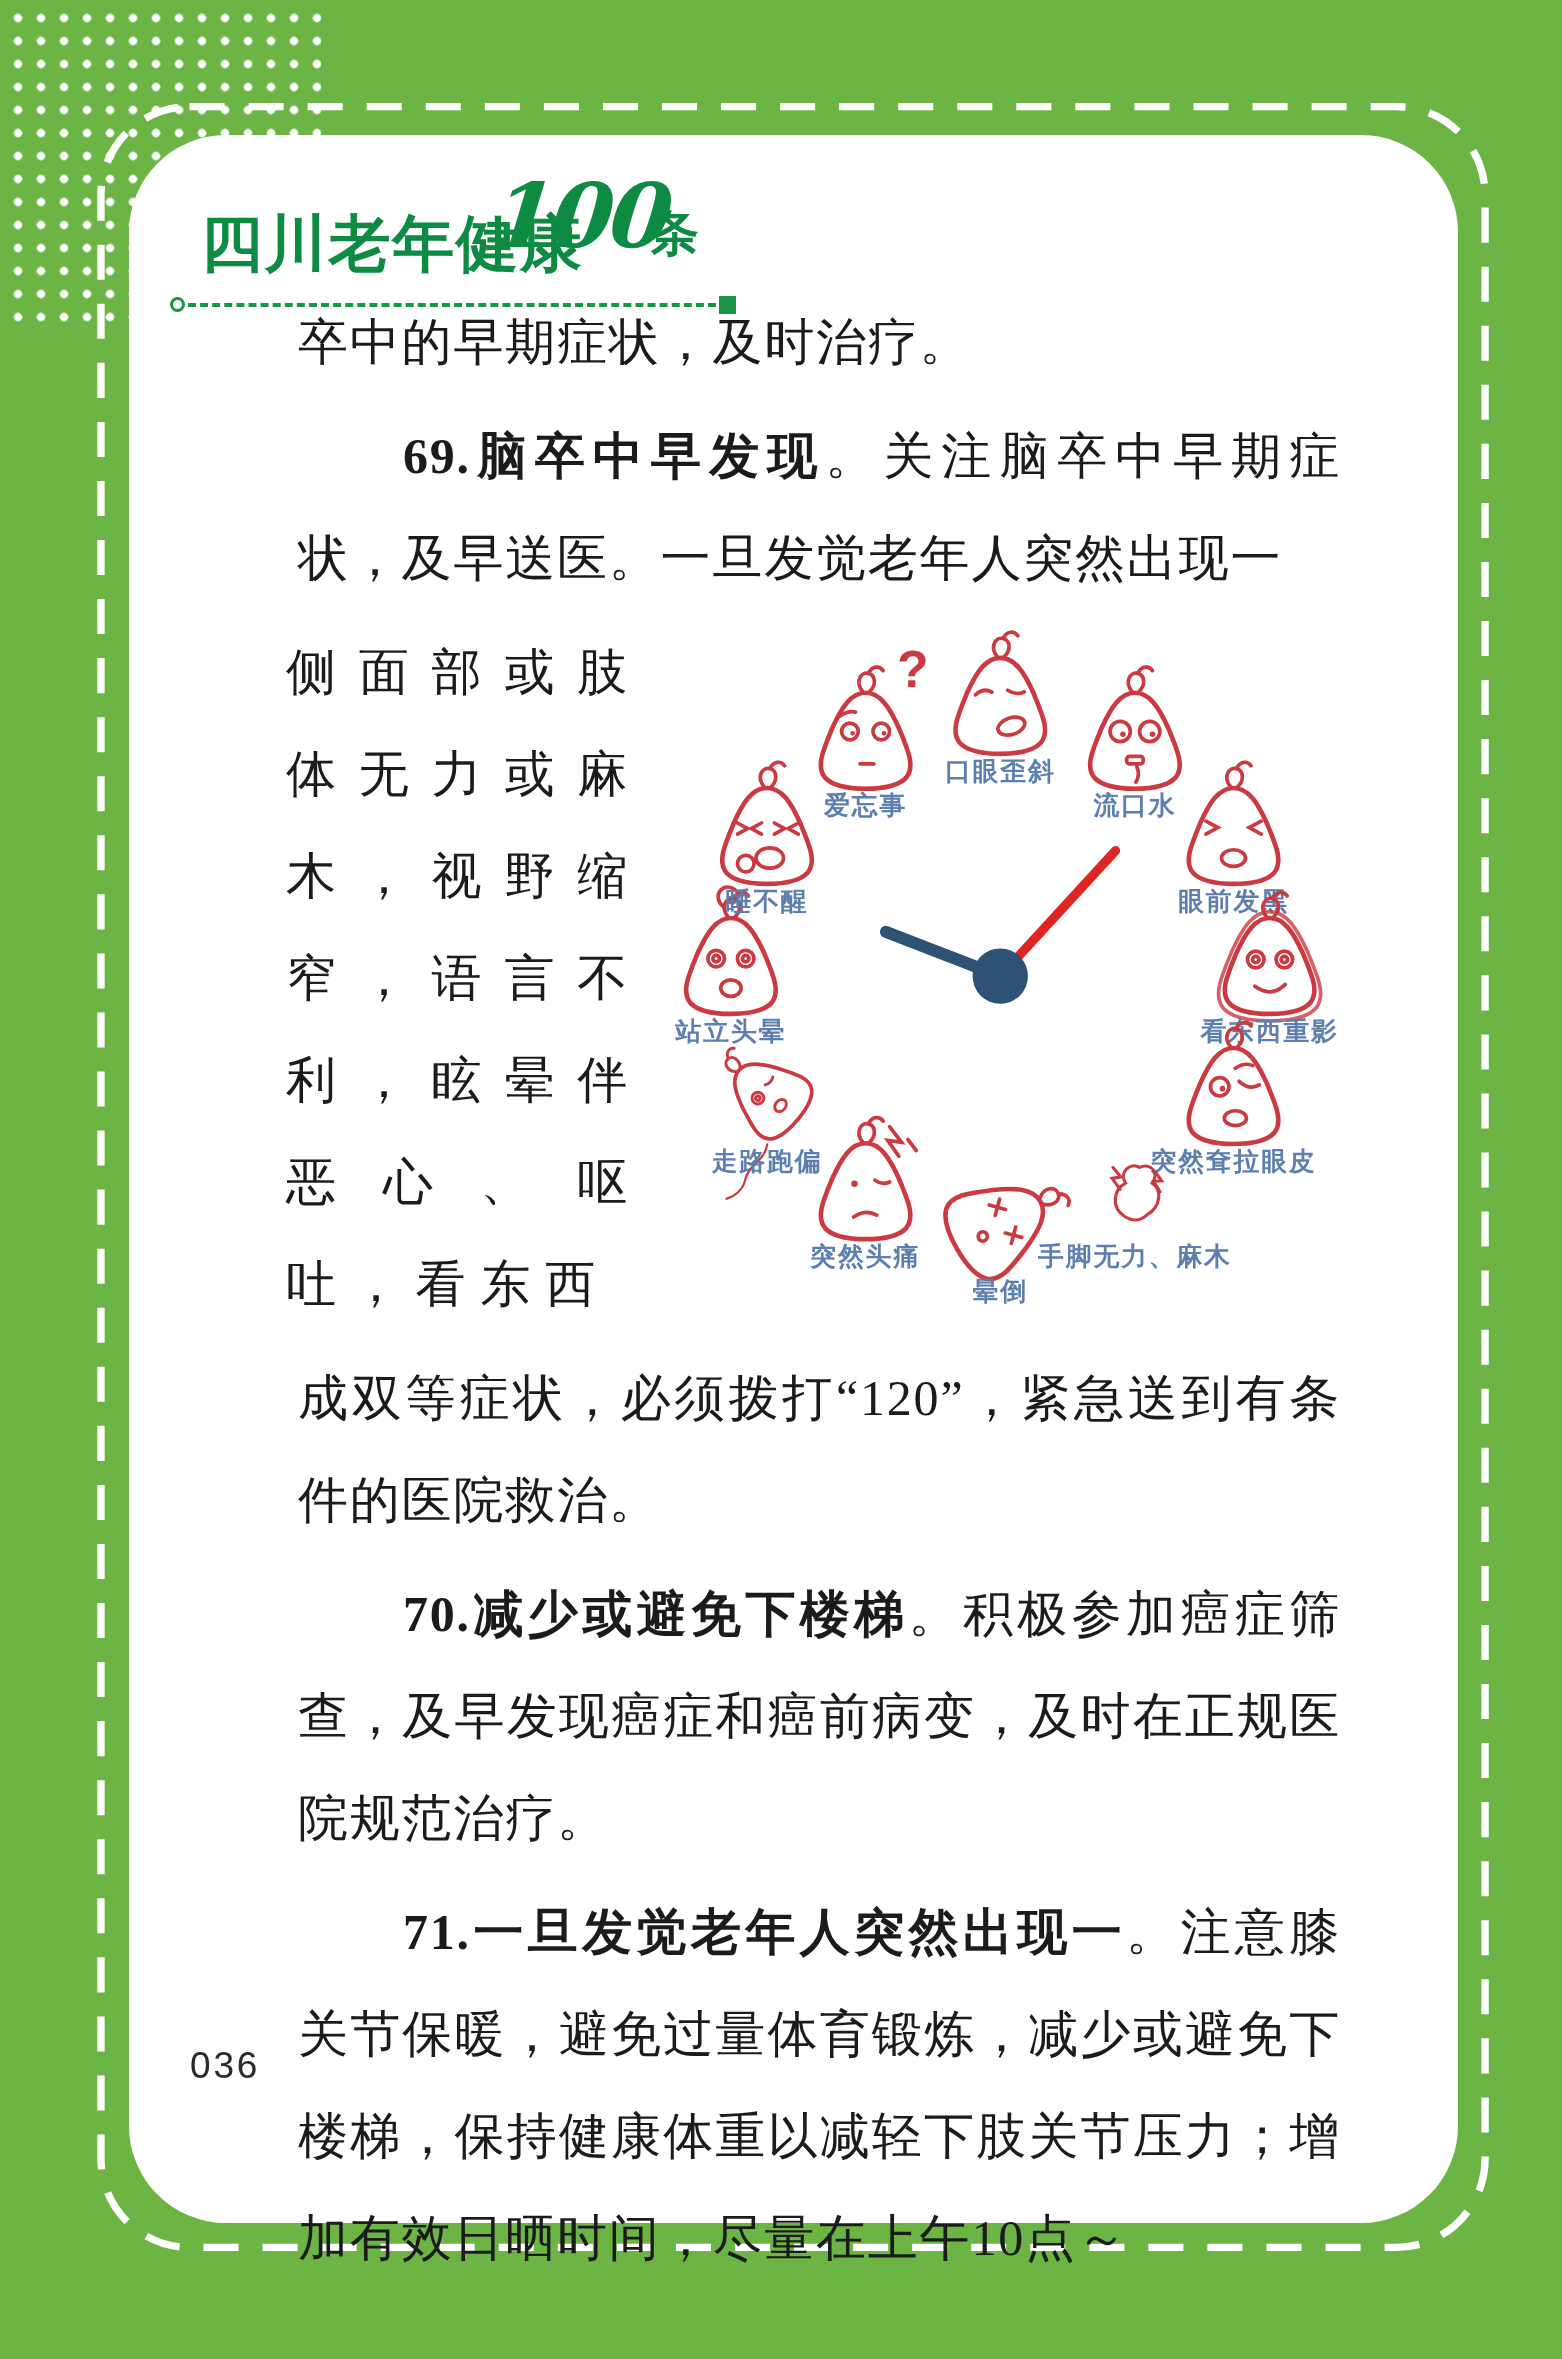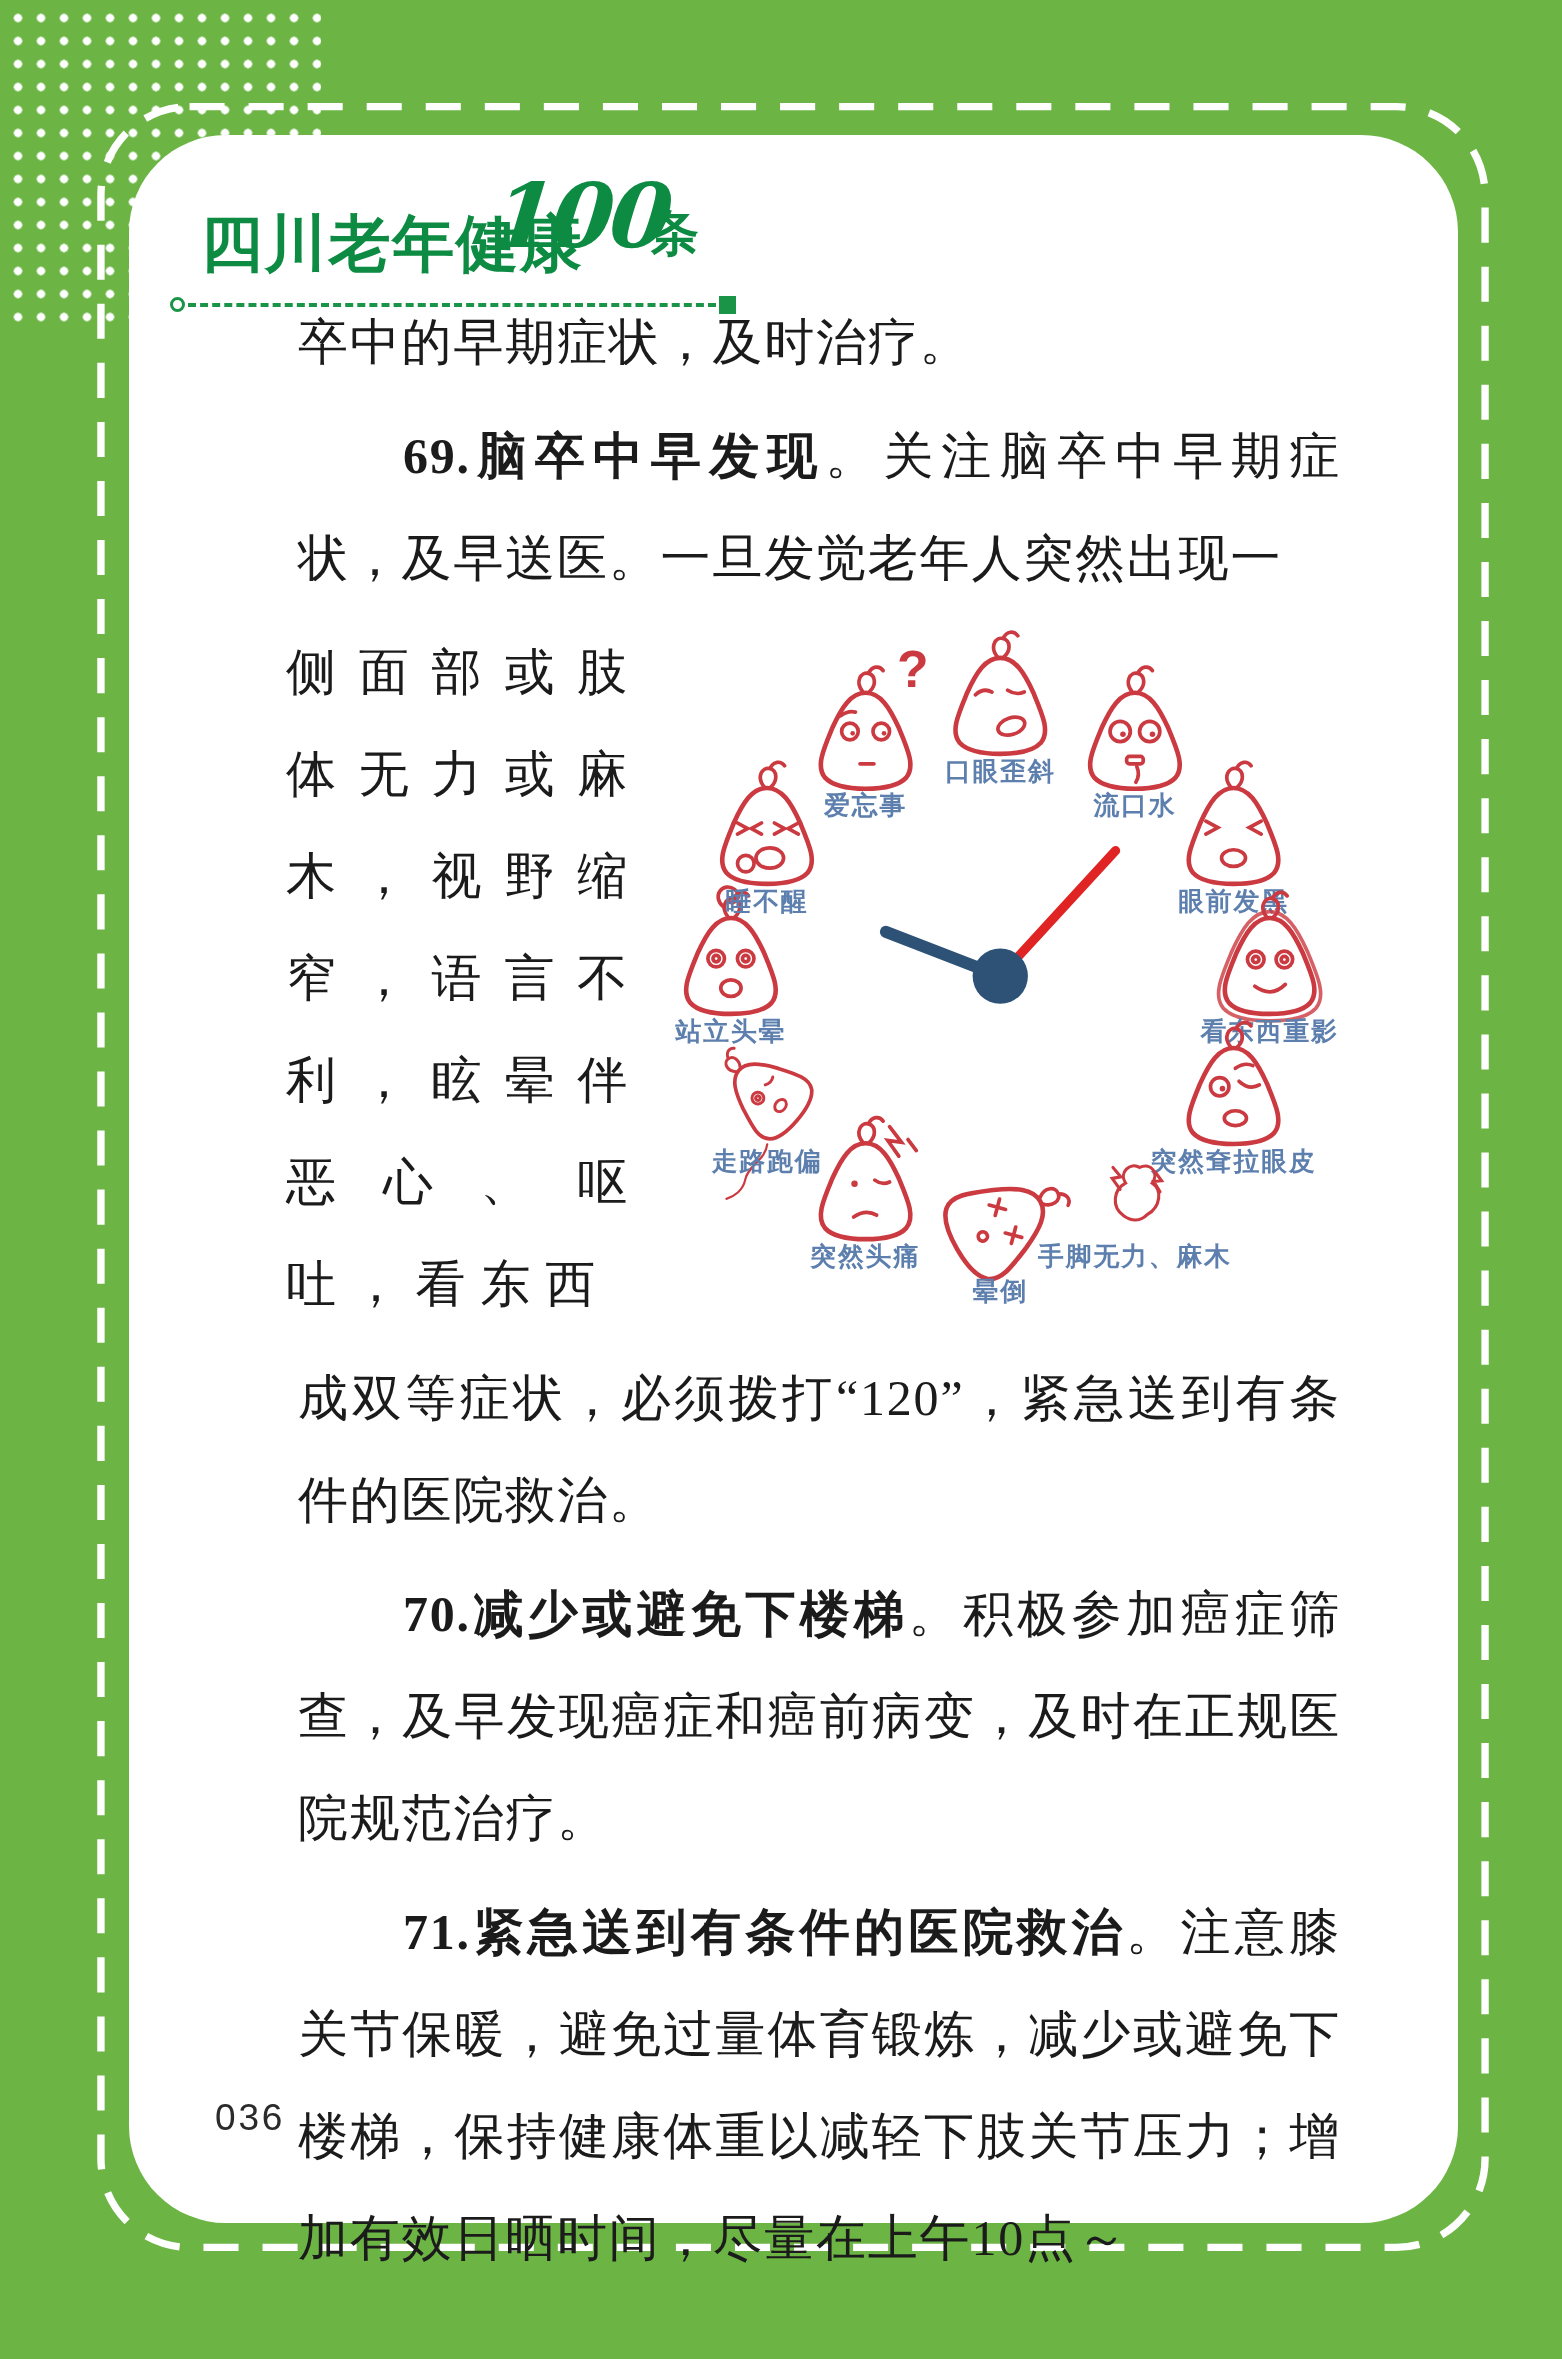--- a/index.html
+++ b/index.html
@@ -57,23 +57,23 @@
   .para{margin:12px;}
   .indent{text-indent:105px;}
   .bold{font-weight:bold;}
   .wrap-row{display:flex;align-items:flex-start;width:100%;justify-content:flex-end;}
   .col-text{
     width:356px;letter-spacing:14.8px;line-height:102px;
     text-align:justify;text-justify:inter-character;
   }
   .illus{flex:0 0 711px;margin-left:auto;}
   .page-num{
-    position:absolute;left:61px;top:1962px;
+    position:absolute;left:61px;top:1910px;
     font-family:"Liberation Sans","DejaVu Sans",sans-serif;
-    font-size:37px;letter-spacing:2.8px;color:#2b2b2b;margin-left:25px;
+    font-size:37px;letter-spacing:2.8px;color:#2b2b2b;
   }
 </style>
 </head>
 <body>
 
 <div class="page">
   <div class="dots"></div>
 
   <svg class="frame-svg" width="1394" height="2150" viewBox="0 0 1510 2330">
     <rect x="5" y="5" width="1500" height="2320" rx="96" fill="none" stroke="#ffffff" stroke-width="8" stroke-dasharray="38 26"></rect>
@@ -216,19 +216,19 @@
             <path d="M264,337 L388,385" stroke="#2d5276" stroke-width="13" stroke-linecap="round"></path>
             <path d="M388,385 L513,249" stroke="#e02424" stroke-width="10" stroke-linecap="round"></path>
             <circle cx="388" cy="385" r="30" fill="#2d5276"></circle>
           </svg>
       </div>
 
       <p class="para"><span>成双等症状，必须拨打“120”，紧急送到有条件的医院救治。</span></p>
 
       <p class="para indent"><span class="bold">70.</span><span class="bold">减少或避免下楼梯</span><span>。</span><span>积极参加癌症筛查，及早发现癌症和癌前病变，及时在正规医院规范治疗。</span></p>
 
-      <p class="para indent"><span class="bold">71.</span><span class="bold">紧急送到有条件的医院救治</span><span>。</span><span>注意膝关节保暖，避免过量体育锻炼，减少或避免下楼梯，保持健康体重以减轻下肢关节压力；增加有效日晒时间，尽量在上午10点～</span></p>
+      <p class="para indent"><span class="bold">71.</span><span class="bold">一旦发觉老年人突然出现一</span><span>。</span><span>注意膝关节保暖，避免过量体育锻炼，减少或避免下楼梯，保持健康体重以减轻下肢关节压力；增加有效日晒时间，尽量在上午10点～</span></p>
     </div>
 
     <div class="page-num">036</div>
   </div>
 </div>
 
 
 </body></html>

